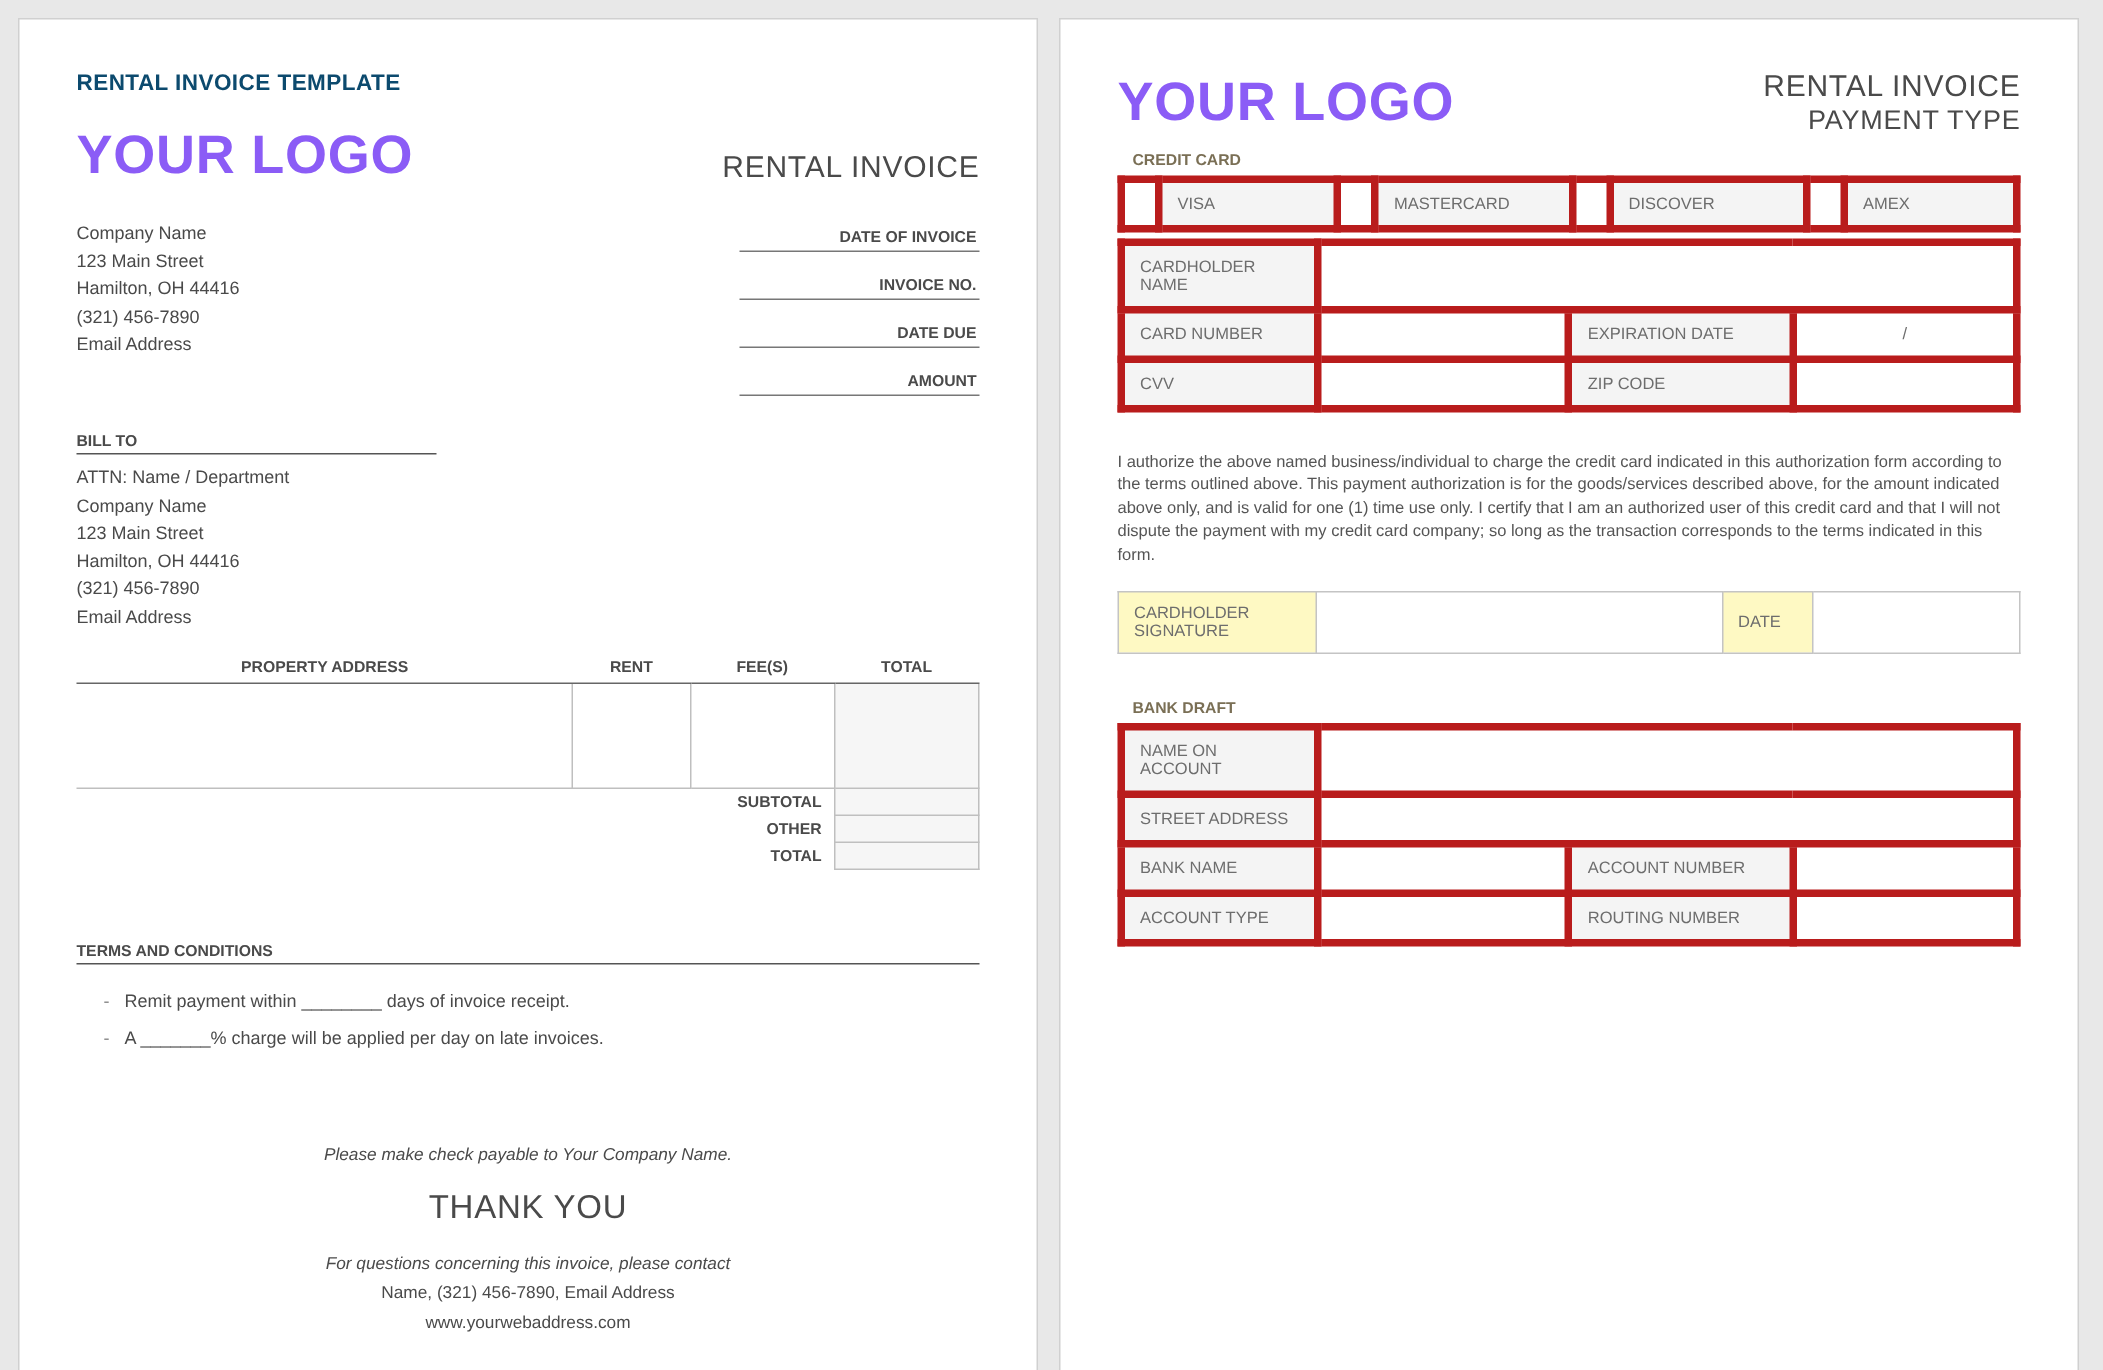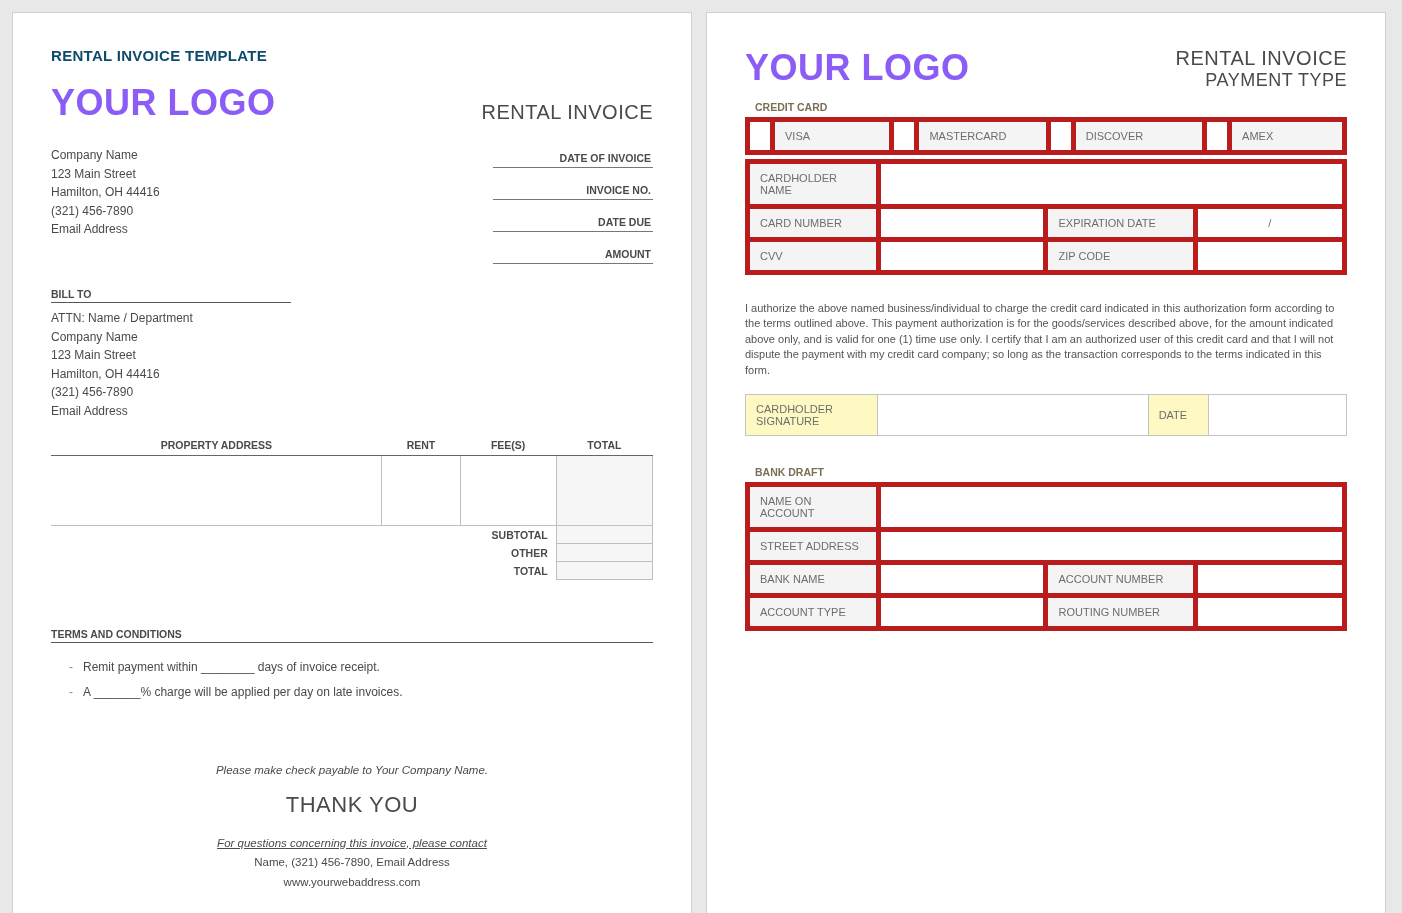--- a/index.html
+++ b/index.html
@@ -130,21 +130,21 @@
 
   .footer-block {
     text-align: center;
     margin-top: 56px;
     line-height: 1.7;
   }
   .footer-block .payable { font-style: italic; font-size: 11.5px; }
   .footer-block .thank {
     font-size: 22px; font-weight: 400; letter-spacing: .5px; margin: 6px 0 10px;
   }
-  .footer-block .small { font-size: 11.5px; font-style: italic; text-decoration: underline; }
+  .footer-block .small { font-size: 11.5px; font-style: italic; }
   .footer-block .reg { font-size: 11.5px; font-style: normal; }
 
   
   .sec-label {
     font-size: 10.5px; font-weight: 700; color:#7a6f55;
     margin: 8px 0 4px 10px;
   }
   table.form {
     width: 100%;
     border-collapse: collapse;

